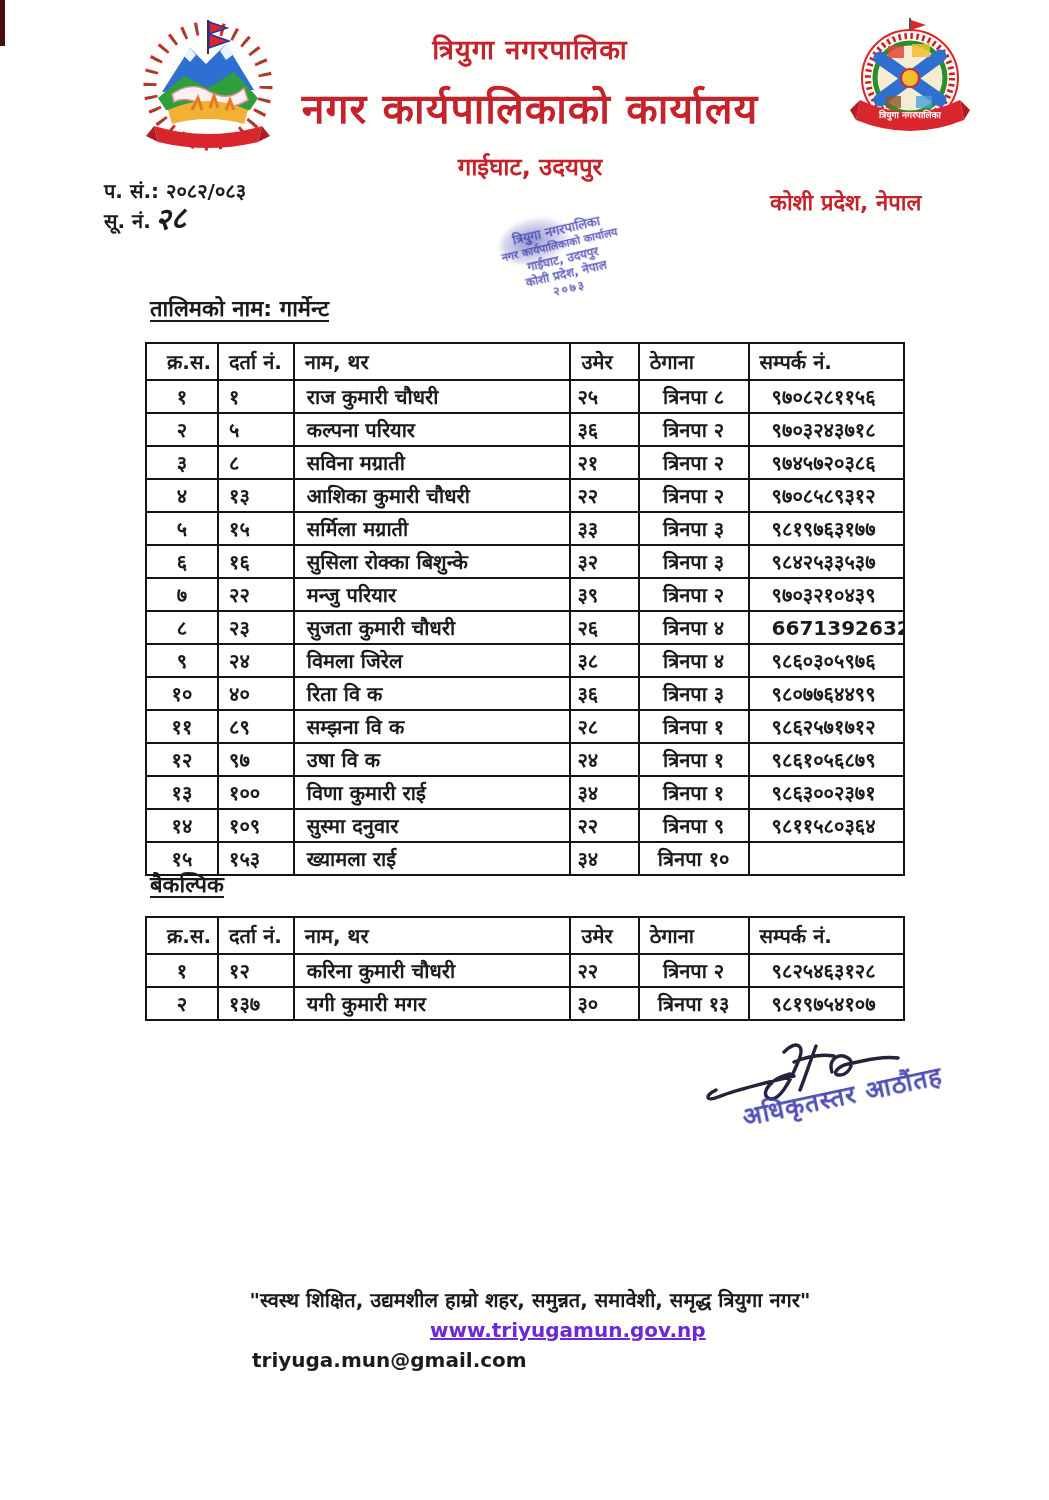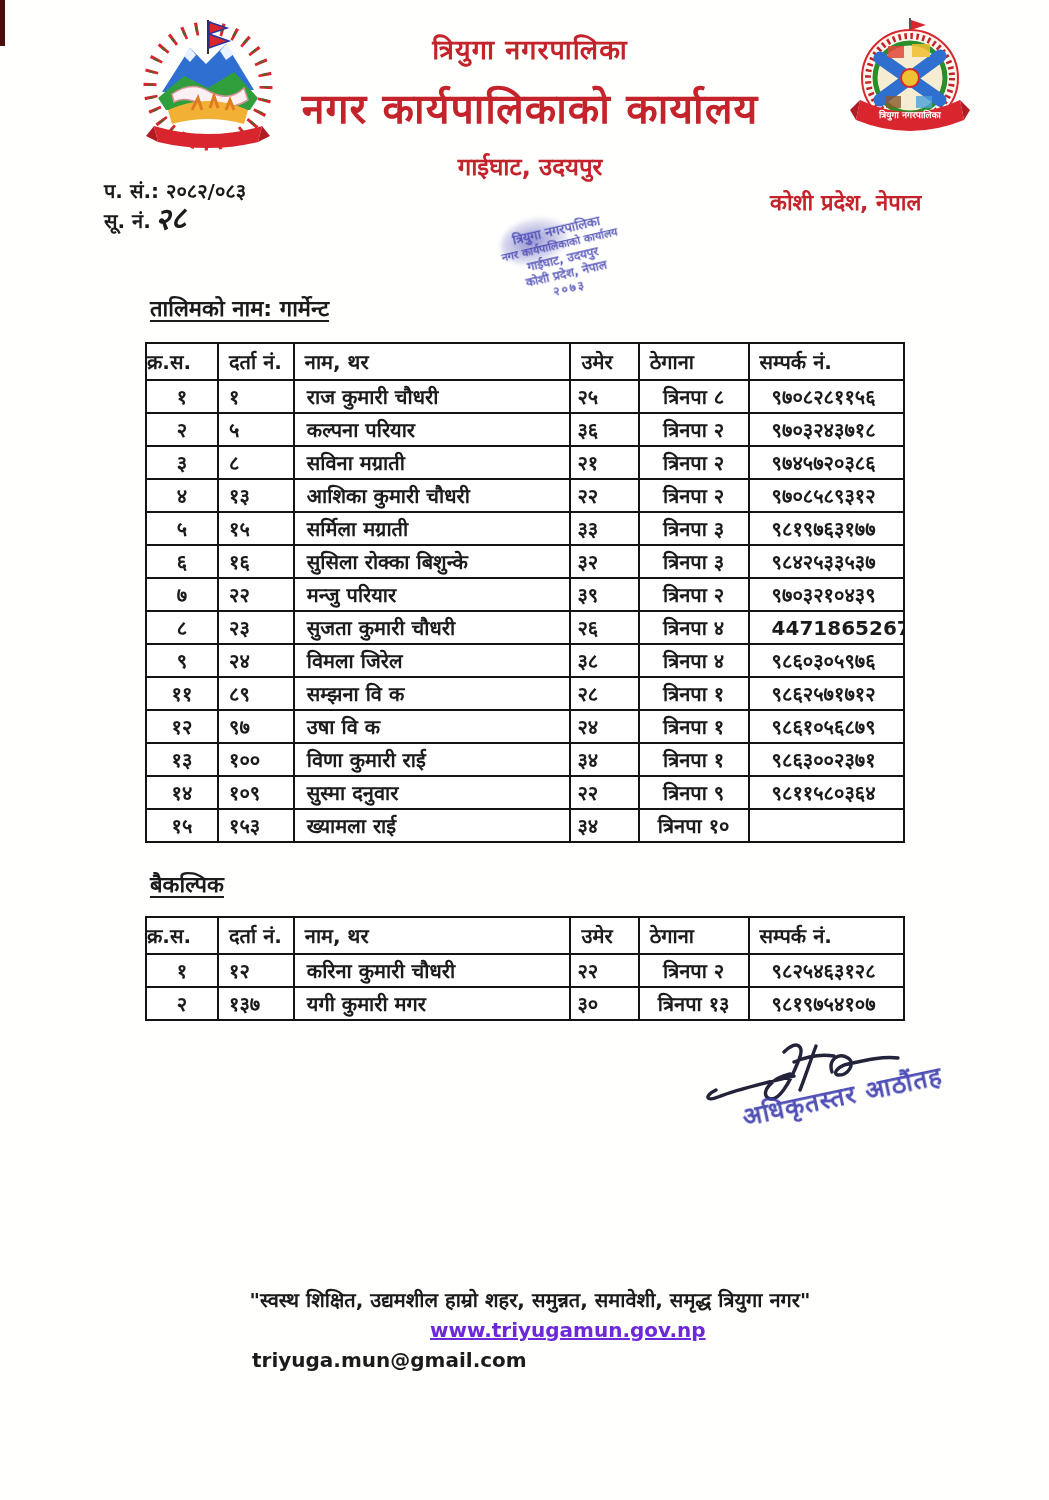--- a/index.html
+++ b/index.html
@@ -36,21 +36,21 @@
   .doc-table th{font-weight:bold;text-align:left;padding:4px 6px 4px 10px;height:26px;}
   .doc-table td{font-weight:600;padding:2px 6px;height:25px;}
   .doc-table .w0{width:9.5%;}.doc-table .w1{width:10%;}.doc-table .w2{width:36.5%;}
   .doc-table .w3{width:9%;}.doc-table .w4{width:14.5%;}.doc-table .w5{width:20.5%;}
   .doc-table td.c0{text-align:center;}
   .doc-table td.c1{padding-left:10px;}
   .doc-table td.c2{padding-left:12px;}
   .doc-table td.c3{}
   .doc-table td.c4{text-align:center;}
   .doc-table td.c5{padding-left:22px;}
-  .doc-table th.w0{text-align:left;padding-left:0;}
+  .doc-table th.w0{text-align:left;padding-left:20px;}
   
   .sig-svg{position:absolute;left:698px;top:1032px;}
   .designation{position:absolute;left:702px;top:1078px;width:280px;text-align:center;
                transform:rotate(-12deg);color:#3c3cae;font-size:25px;font-weight:bold;
                letter-spacing:1px;filter:blur(.35px);opacity:.9;}
   
   .slogan{position:absolute;left:100px;top:1286px;width:860px;text-align:center;font-size:20px;font-weight:bold;}
   .email1{position:absolute;left:158px;top:1318px;font-size:20px;font-weight:bold;}
   .website{position:absolute;left:430px;top:1318px;font-size:20px;font-weight:bold;
            text-decoration:underline;color:#6d28d9;}
@@ -203,29 +203,37 @@
           <td class="c3">३९</td>
           <td class="c4">त्रिनपा २</td>
           <td class="c5">९७०३२१०४३९</td>
         </tr>
         <tr>
           <td class="c0">८</td>
           <td class="c1">२३</td>
           <td class="c2">सुजता कुमारी चौधरी</td>
           <td class="c3">२६</td>
           <td class="c4">त्रिनपा ४</td>
-          <td class="c5">4471865267</td>
+          <td class="c5">6671392632</td>
         </tr>
         <tr>
           <td class="c0">९</td>
           <td class="c1">२४</td>
           <td class="c2">विमला जिरेल</td>
           <td class="c3">३८</td>
           <td class="c4">त्रिनपा ४</td>
           <td class="c5">९८६०३०५९७६</td>
+        </tr>
+        <tr>
+          <td class="c0">१०</td>
+          <td class="c1">४०</td>
+          <td class="c2">रिता वि क</td>
+          <td class="c3">३६</td>
+          <td class="c4">त्रिनपा ३</td>
+          <td class="c5">९८०७७६४४९९</td>
         </tr>
         <tr>
           <td class="c0">११</td>
           <td class="c1">८९</td>
           <td class="c2">सम्झना वि क</td>
           <td class="c3">२८</td>
           <td class="c4">त्रिनपा १</td>
           <td class="c5">९८६२५७१७१२</td>
         </tr>
         <tr>

